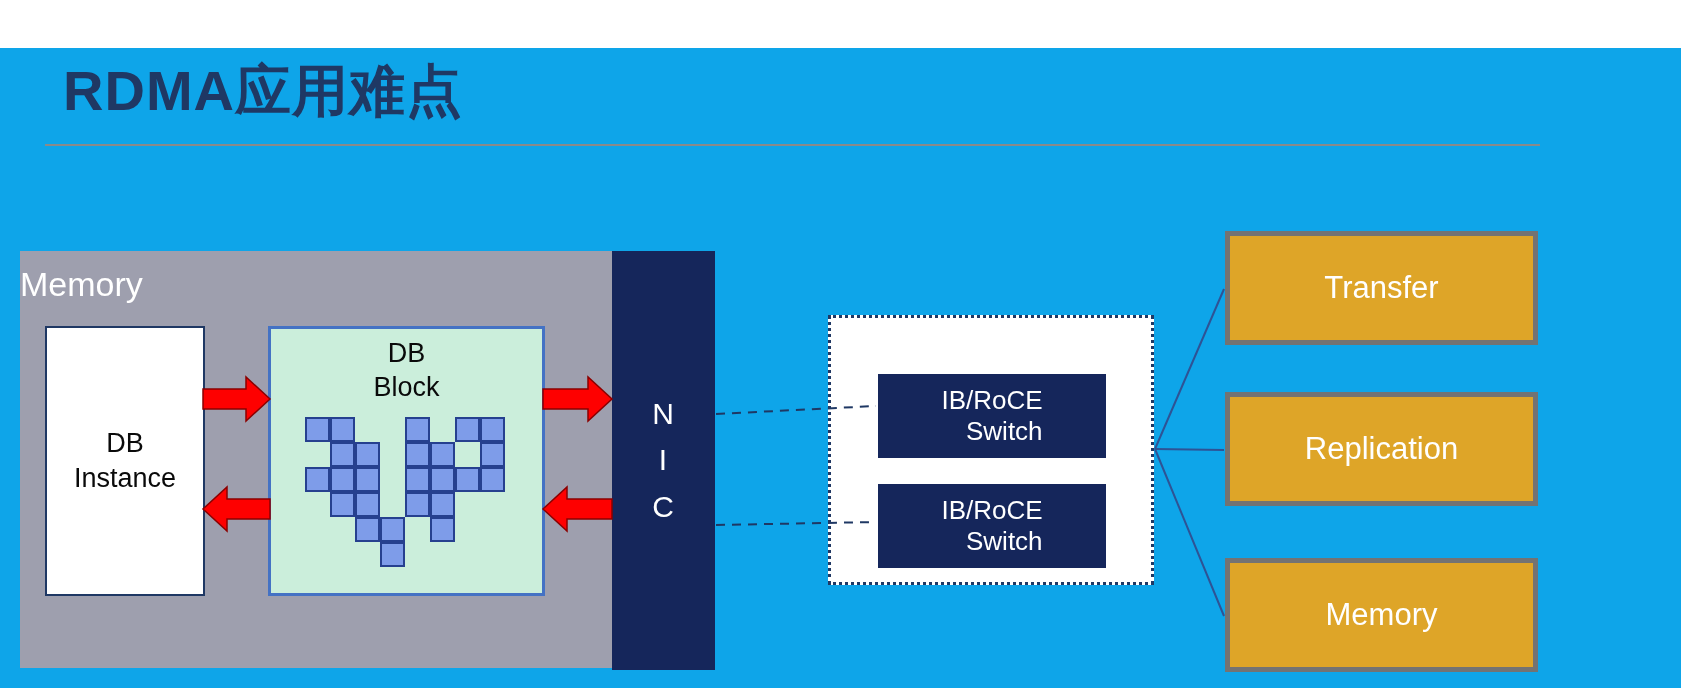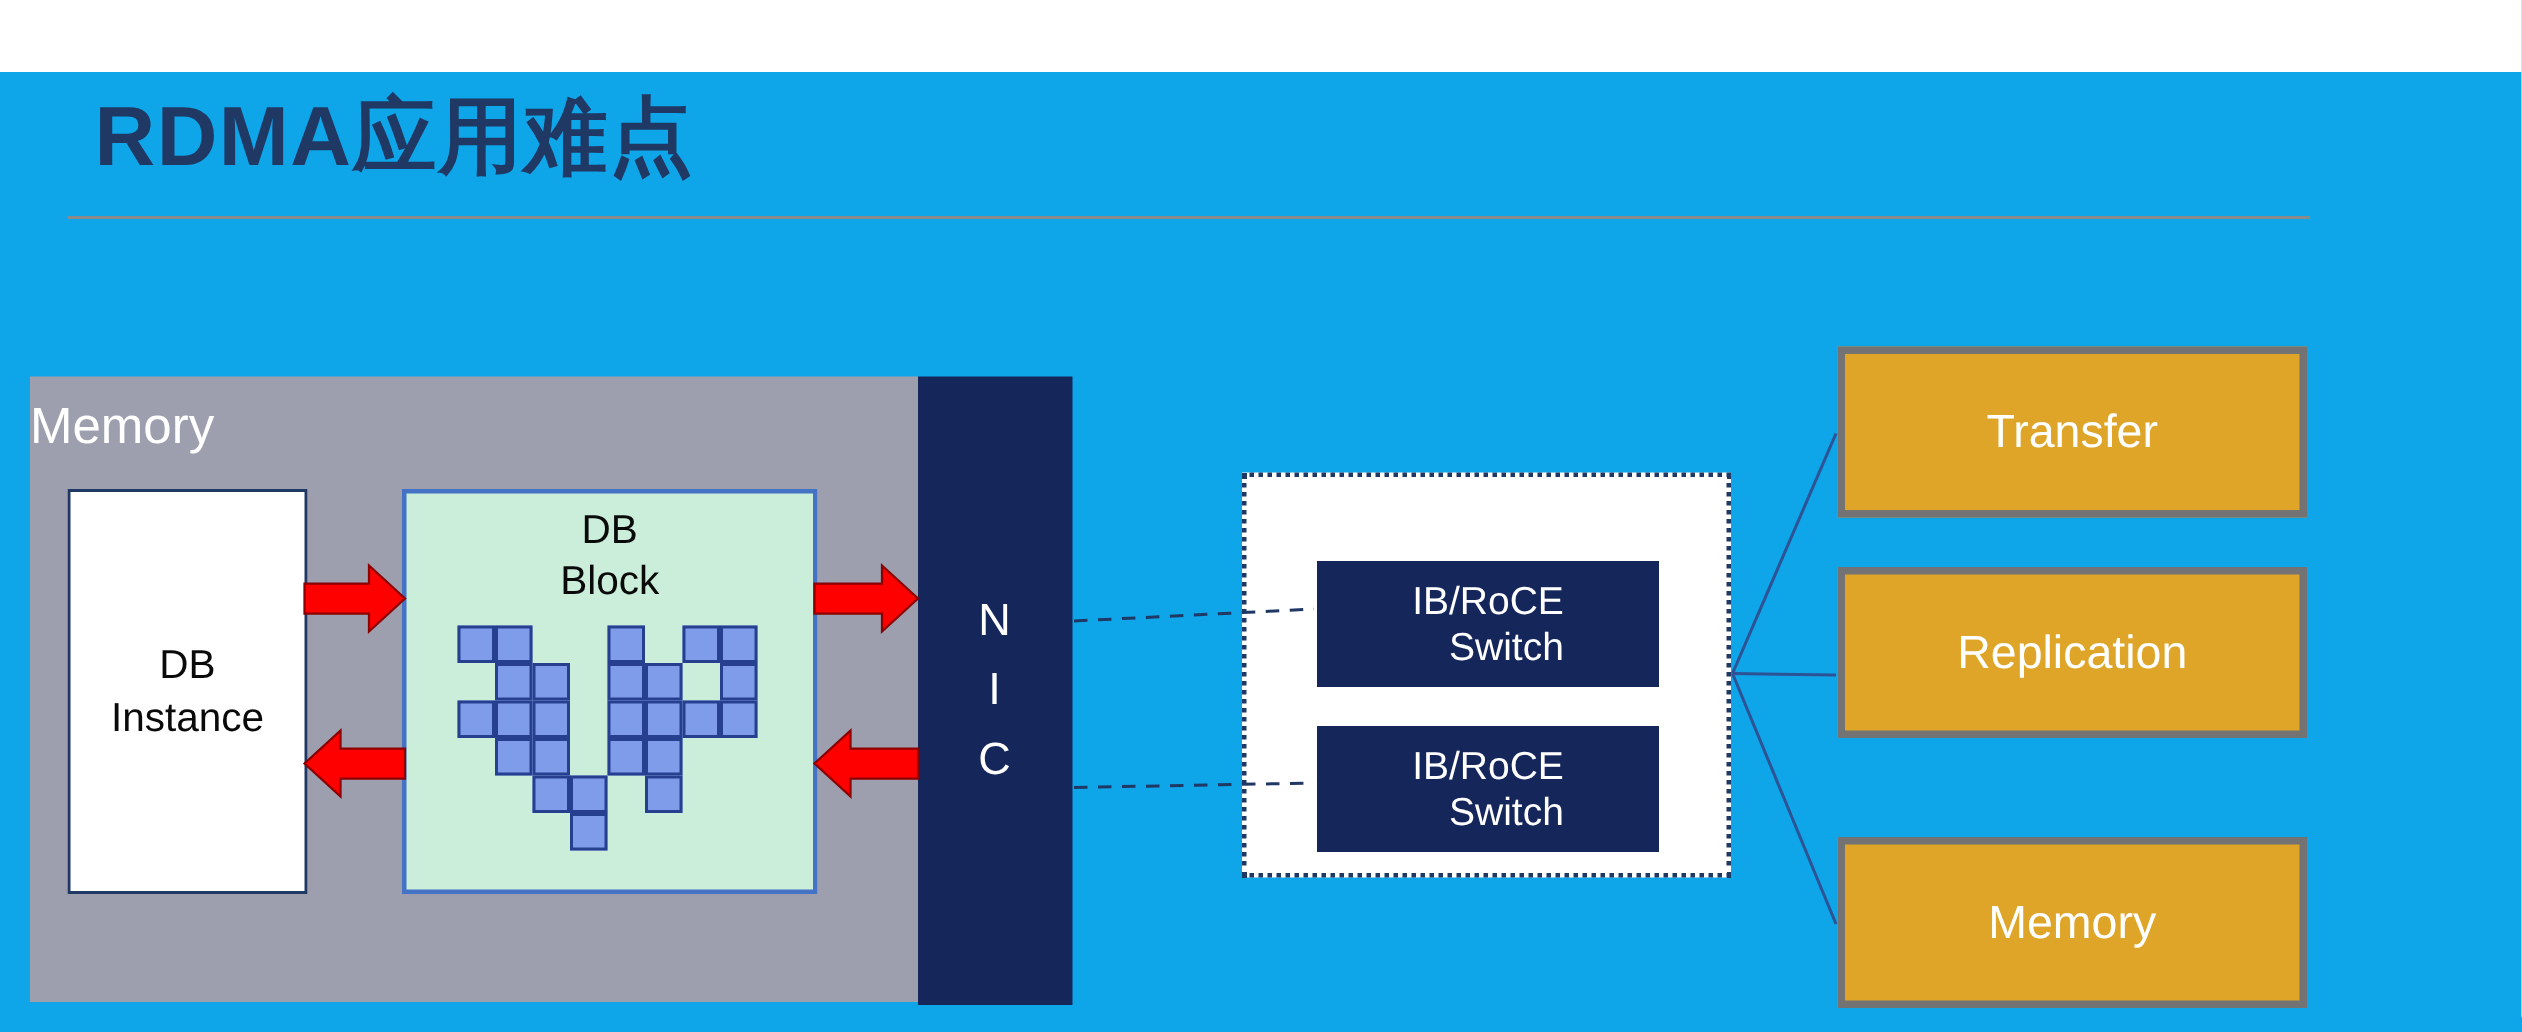--- a/index.html
+++ b/index.html
@@ -68,21 +68,21 @@
   .switch.s1 { top:56px; }
   .switch.s2 { top:166px; }
   
   .out {
     position:absolute; left:1225px; width:313px; height:114px;
     background:#DEA528; border:5px solid #737373; box-sizing:border-box;
     color:#ffffff; display:flex; align-items:center; justify-content:center;
     font-size:31px;
   }
   .out.o0 { top:183px; }
-  .out.o1 { top:330px; }
+  .out.o1 { top:344px; }
   .out.o2 { top:510px; }
   
   .overlay {
     position:absolute; left:0; top:0; width:1681px; height:688px;
     pointer-events:none;
   }
 </style>
 </head>
 <body>
 

